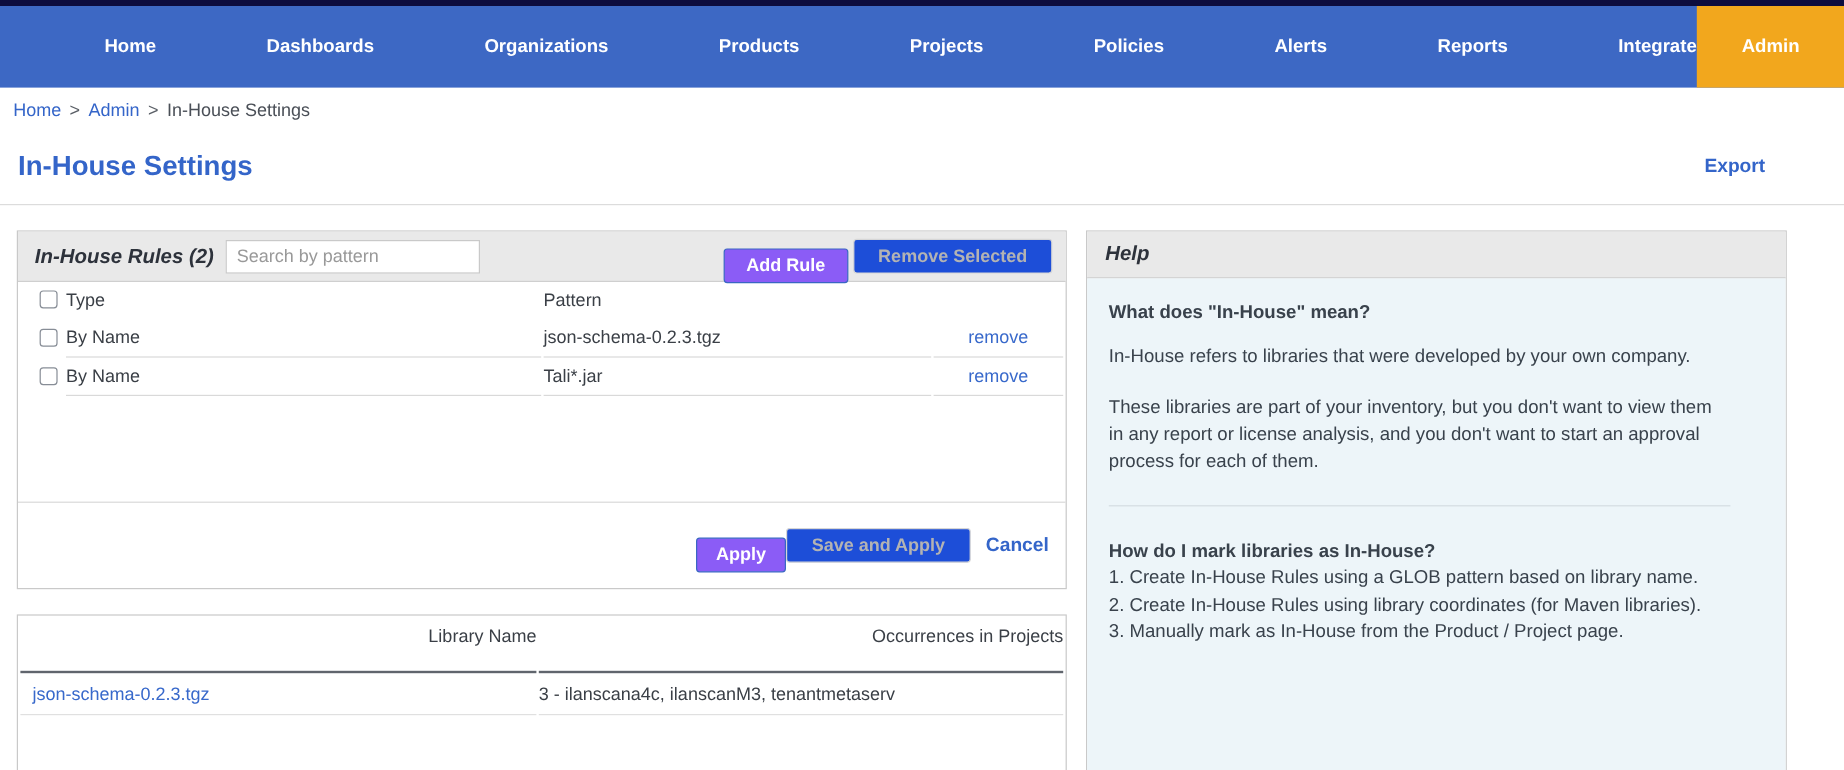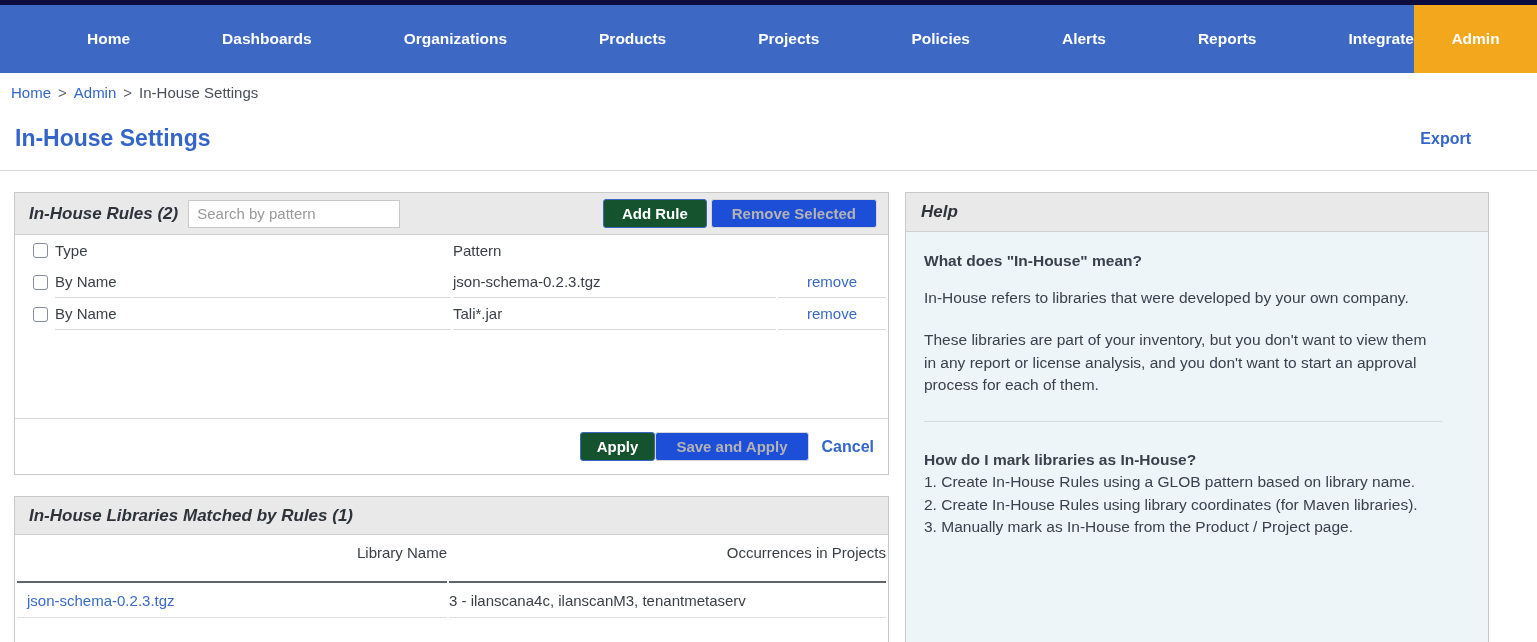--- a/index.html
+++ b/index.html
@@ -39,21 +39,21 @@
 
   
   .rules-header { height:42px; padding:0 11px 0 14px; }
   .rules-header .panel-title { margin-right:10px; white-space:nowrap; }
   .search-input { width:212px; height:28px; border:1px solid #c9c9c9; padding:0 8px;
                   font-size:15px; font-family:"Liberation Sans", sans-serif; color:#3a3f46; }
   .search-input::placeholder { color:#999999; }
   .hdr-spacer { flex:1; }
   .btn { font-family:"Liberation Sans", sans-serif; font-size:15px; font-weight:700;
          border-radius:3px; cursor:pointer; height:29px; }
-  .btn-primary { background:#14532d; border:1px solid #3a67c3; color:#ffffff; padding:0 18px; }
+  .btn-primary { background:#8b5cf6; border:1px solid #3a67c3; color:#ffffff; padding:0 18px;margin-top:16px; }
   .btn-disabled { background:#1d4ed8; border:1px solid #d6d6d6; color:#b3b3b3; padding:0 20px;
                   cursor:default; }
 
   table.rules-table { width:100%; border-collapse:separate; border-spacing:2px 0;
                       font-size:15px; color:#3a3f46; }
   .rules-table td, .rules-table th { padding:7px 0; font-weight:400; text-align:left;
                                      border-bottom:1px solid #d9d9d9; }
   .rules-table .cb-cell { width:36px; padding-left:16px; border-bottom:none; }
   .rules-table .type-cell { width:396px; }
   .rules-table .action-cell { width:108px; text-align:right; padding-right:29px; }
@@ -163,23 +163,20 @@
       <div class="rules-spacer"></div>
 
       <div class="rules-footer">
         <button class="btn btn-primary" style="padding:0 16px;">Apply</button>
         <button class="btn btn-disabled" disabled="">Save and Apply</button>
         <a class="cancel-link">Cancel</a>
       </div>
     </section>
 
     <section class="panel libs-panel">
-      <div class="panel-header libs-header">
-        <span class="panel-title">In-House Libraries Matched by Rules (1)</span>
-      </div>
       <table class="libs-table">
         <thead>
           <tr>
             <th class="name-col">Library Name</th>
             <th>Occurrences in Projects</th>
           </tr>
         </thead>
         <tbody>
           <tr>
             <td class="name-col"><a class="lib-link">json-schema-0.2.3.tgz</a></td>

